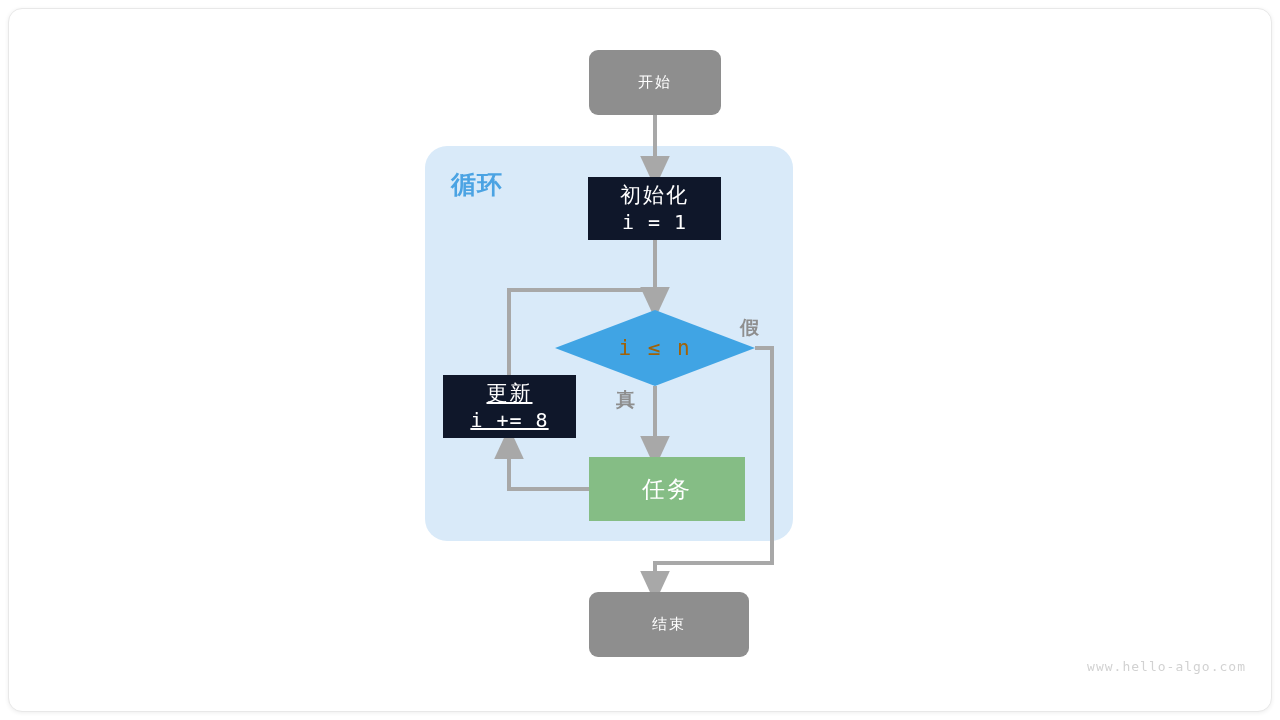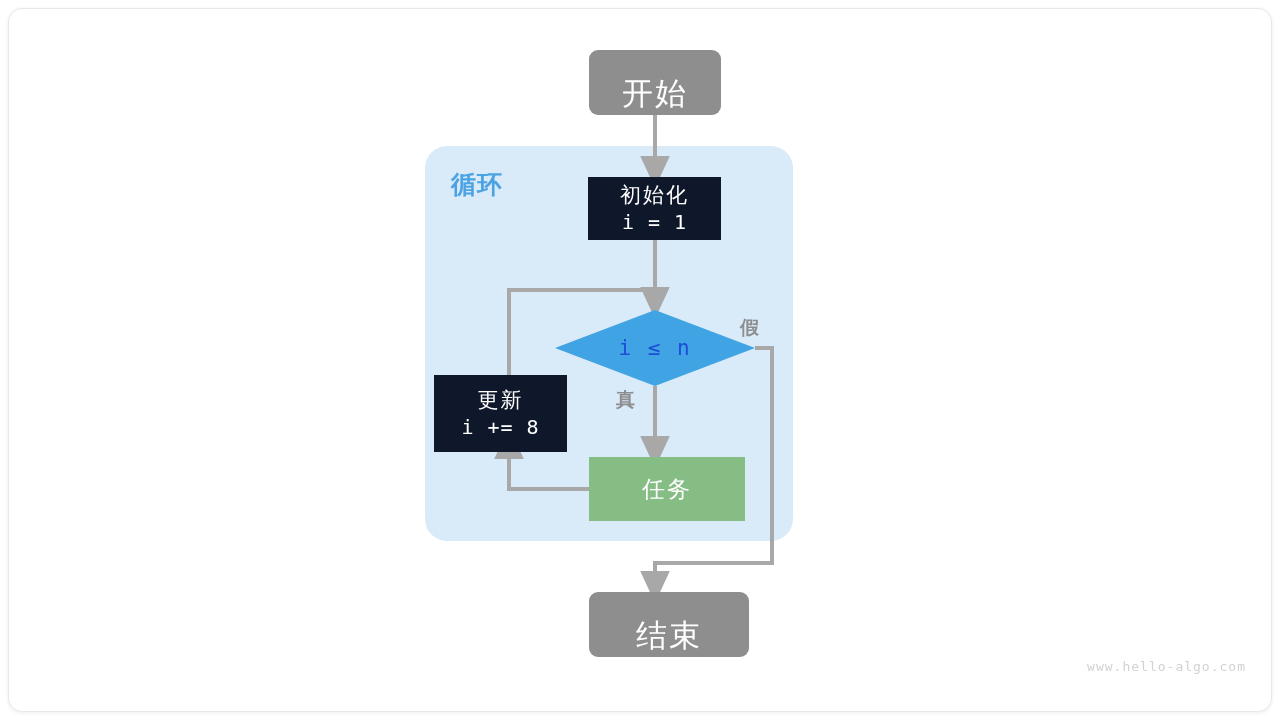--- a/index.html
+++ b/index.html
@@ -72,23 +72,22 @@
     align-items: center;
     justify-content: center;
     color: #ffffff;
     text-align: center;
     box-sizing: border-box;
   }
 
   .node-terminal {
     background: #8e8e8e;
     border-radius: 9px;
-    font-size: 31px;
-    letter-spacing: 2px;
-    justify-content: flex-end;
+    font-size: 15px;
+    letter-spacing: 2px;
   }
 
   .node-process-blue {
     background: #0f172a;
     font-size: 21px;
     line-height: 1.32;
   }
 
   .node-process-green {
     background: #85bd85;
@@ -126,24 +125,25 @@
   
   #node-init {
     left: 588px;
     top: 177px;
     width: 133px;
     height: 63px;
   }
 
   
   #node-update {
-    left: 434px;
+    left: 443px;
     top: 375px;
     width: 133px;
-    height: 77px;
+    height: 63px;
+    text-decoration: underline;
   }
 
   
   #node-task {
     left: 589px;
     top: 457px;
     width: 156px;
     height: 64px;
   }
 
@@ -162,21 +162,21 @@
     height: 100%;
   }
   #node-decision .diamond-text {
     position: absolute;
     left: 0; top: 0;
     width: 100%;
     height: 100%;
     display: flex;
     align-items: center;
     justify-content: center;
-    color: #1d4ed8;
+    color: #a16207;
     font-family: "DejaVu Sans Mono", "Liberation Mono", monospace;
     font-size: 21px;
     letter-spacing: 2px;
   }
 
   
   .edge-label {
     position: absolute;
     color: #8e8e8e;
     font-size: 19px;

